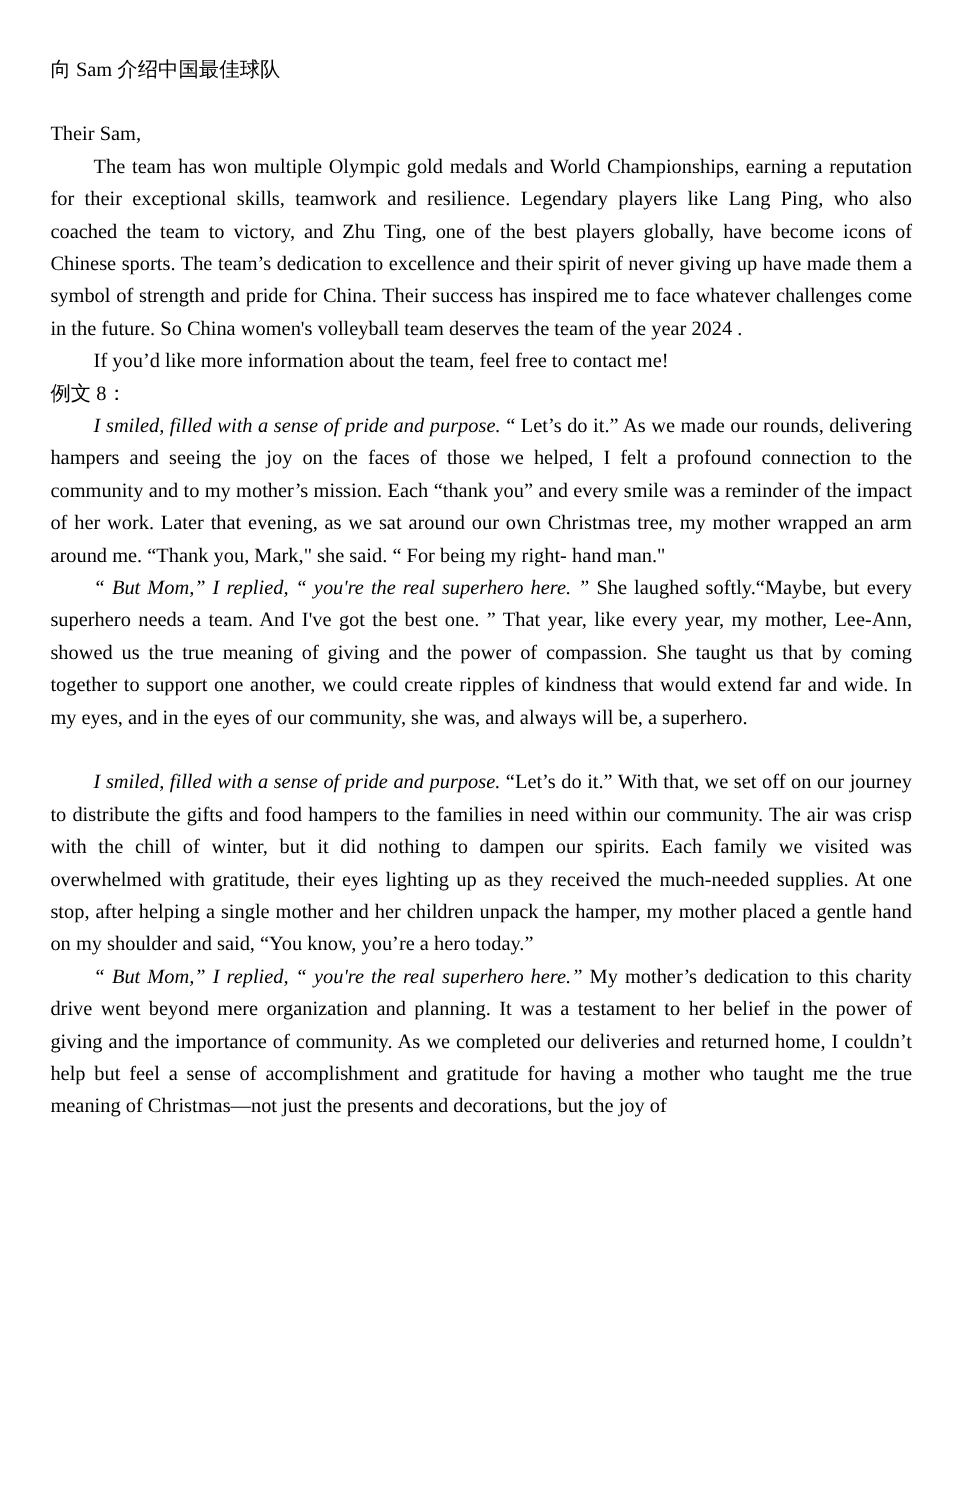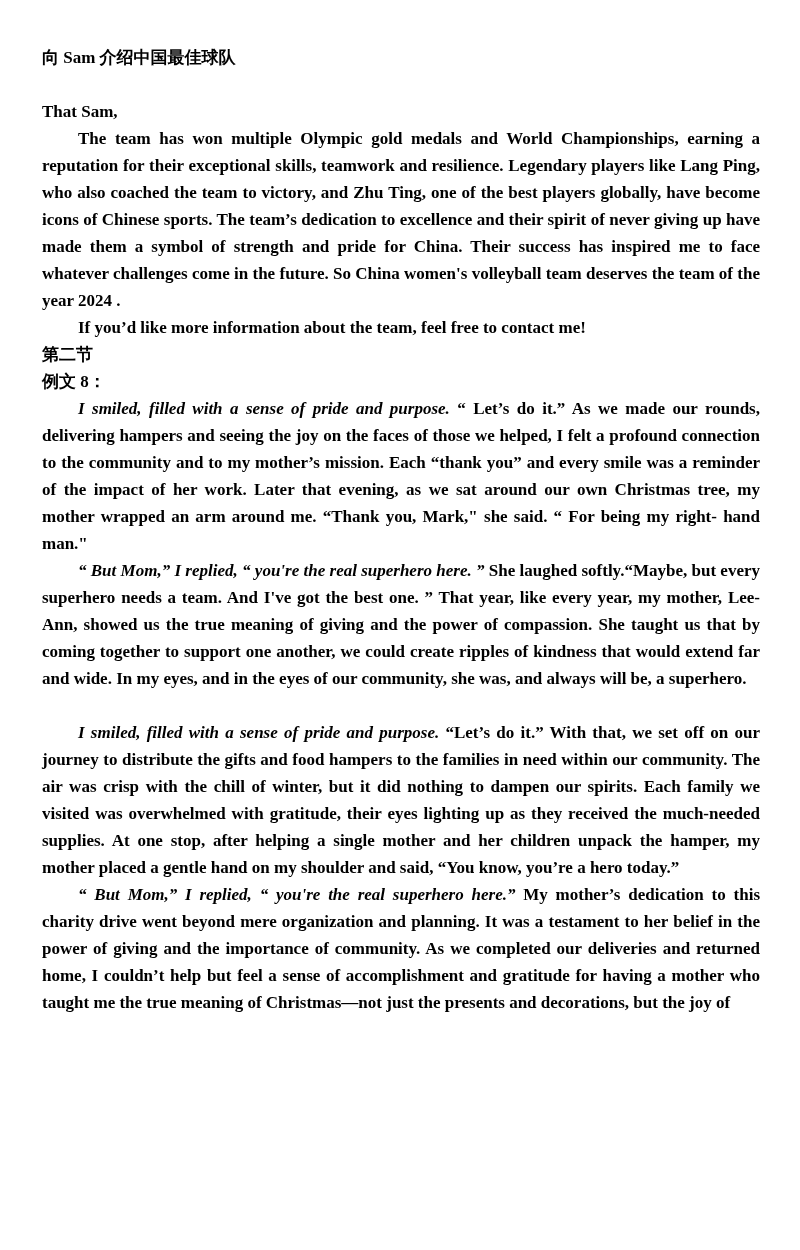--- a/index.html
+++ b/index.html
@@ -8,21 +8,20 @@
     position: relative;
     width: 800px;
     height: 1228px;
     background: #ffffff;
     padding: 44px 40px 0 42px;
     font-family: "Liberation Serif", "DejaVu Serif", serif;
     font-size: 17px;
     line-height: 27px;
     color: #000000;
     overflow: hidden;
-    font-weight: bold;
   }
   .line { margin: 0; }
   .spacer { height: 27px; }
   p.para {
     margin: 0;
     text-align: justify;
     text-indent: 36px;
   }
   .heading { margin: 0; }
   .closing-block { margin-left: 536px; }
@@ -30,27 +29,26 @@
   .italic-lead { font-style: italic; }
 </style>
 </head>
 <body>
 
 <div class="page">
 
   <div class="line">向 Sam 介绍中国最佳球队</div>
   <div class="spacer"></div>
 
-  <div class="line">That Sam,</div>
+  <div class="line">Their Sam,</div>
 
   <p class="para">The team has won multiple Olympic gold medals and World Championships, earning a reputation for their exceptional skills, teamwork and resilience. Legendary players like Lang Ping, who also coached the team to victory, and Zhu Ting, one of the best players globally, have become icons of Chinese sports. The team’s dedication to excellence and their spirit of never giving up have made them a symbol of strength and pride for China. Their success has inspired me to face whatever challenges come in the future. So China women's volleyball team deserves the team of the year 2024 .</p>
   <p class="para">If you’d like more information about the team, feel free to contact me!</p>
 
 
-  <div class="line heading">第二节</div>
 
   <div class="line heading">例文 8：</div>
 
   <p class="para"><span class="italic-lead">I smiled, filled with a sense of pride and purpose.</span><span> “ Let’s do it.” As we made our rounds, delivering hampers and seeing the joy on the faces of those we helped, I felt a profound connection to the community and to my mother’s mission. Each “thank you” and every smile was a reminder of the impact of her work. Later that evening, as we sat around our own Christmas tree, my mother wrapped an arm around me. “Thank you, Mark," she said. “ For being my right- hand man."</span></p>
 
   <p class="para"><span class="italic-lead">“ But Mom,” I replied, “ you're the real superhero here. ”</span><span> She laughed softly.“Maybe, but every superhero needs a team. And I've got the best one. ” That year, like every year, my mother, Lee-Ann, showed us the true meaning of giving and the power of compassion. She taught us that by coming together to support one another, we could create ripples of kindness that would extend far and wide. In my eyes, and in the eyes of our community, she was, and always will be, a superhero.</span></p>
 
   <div class="spacer"></div>
 
 

